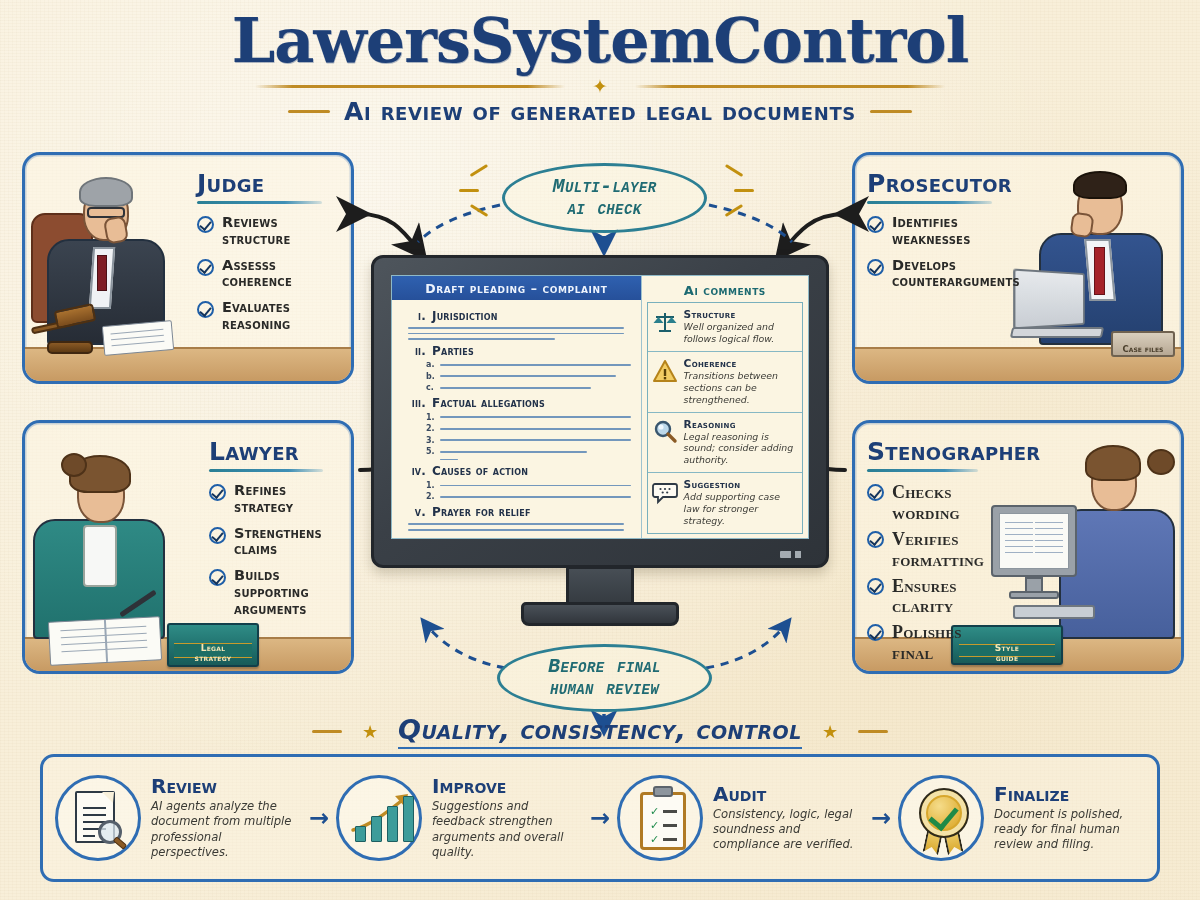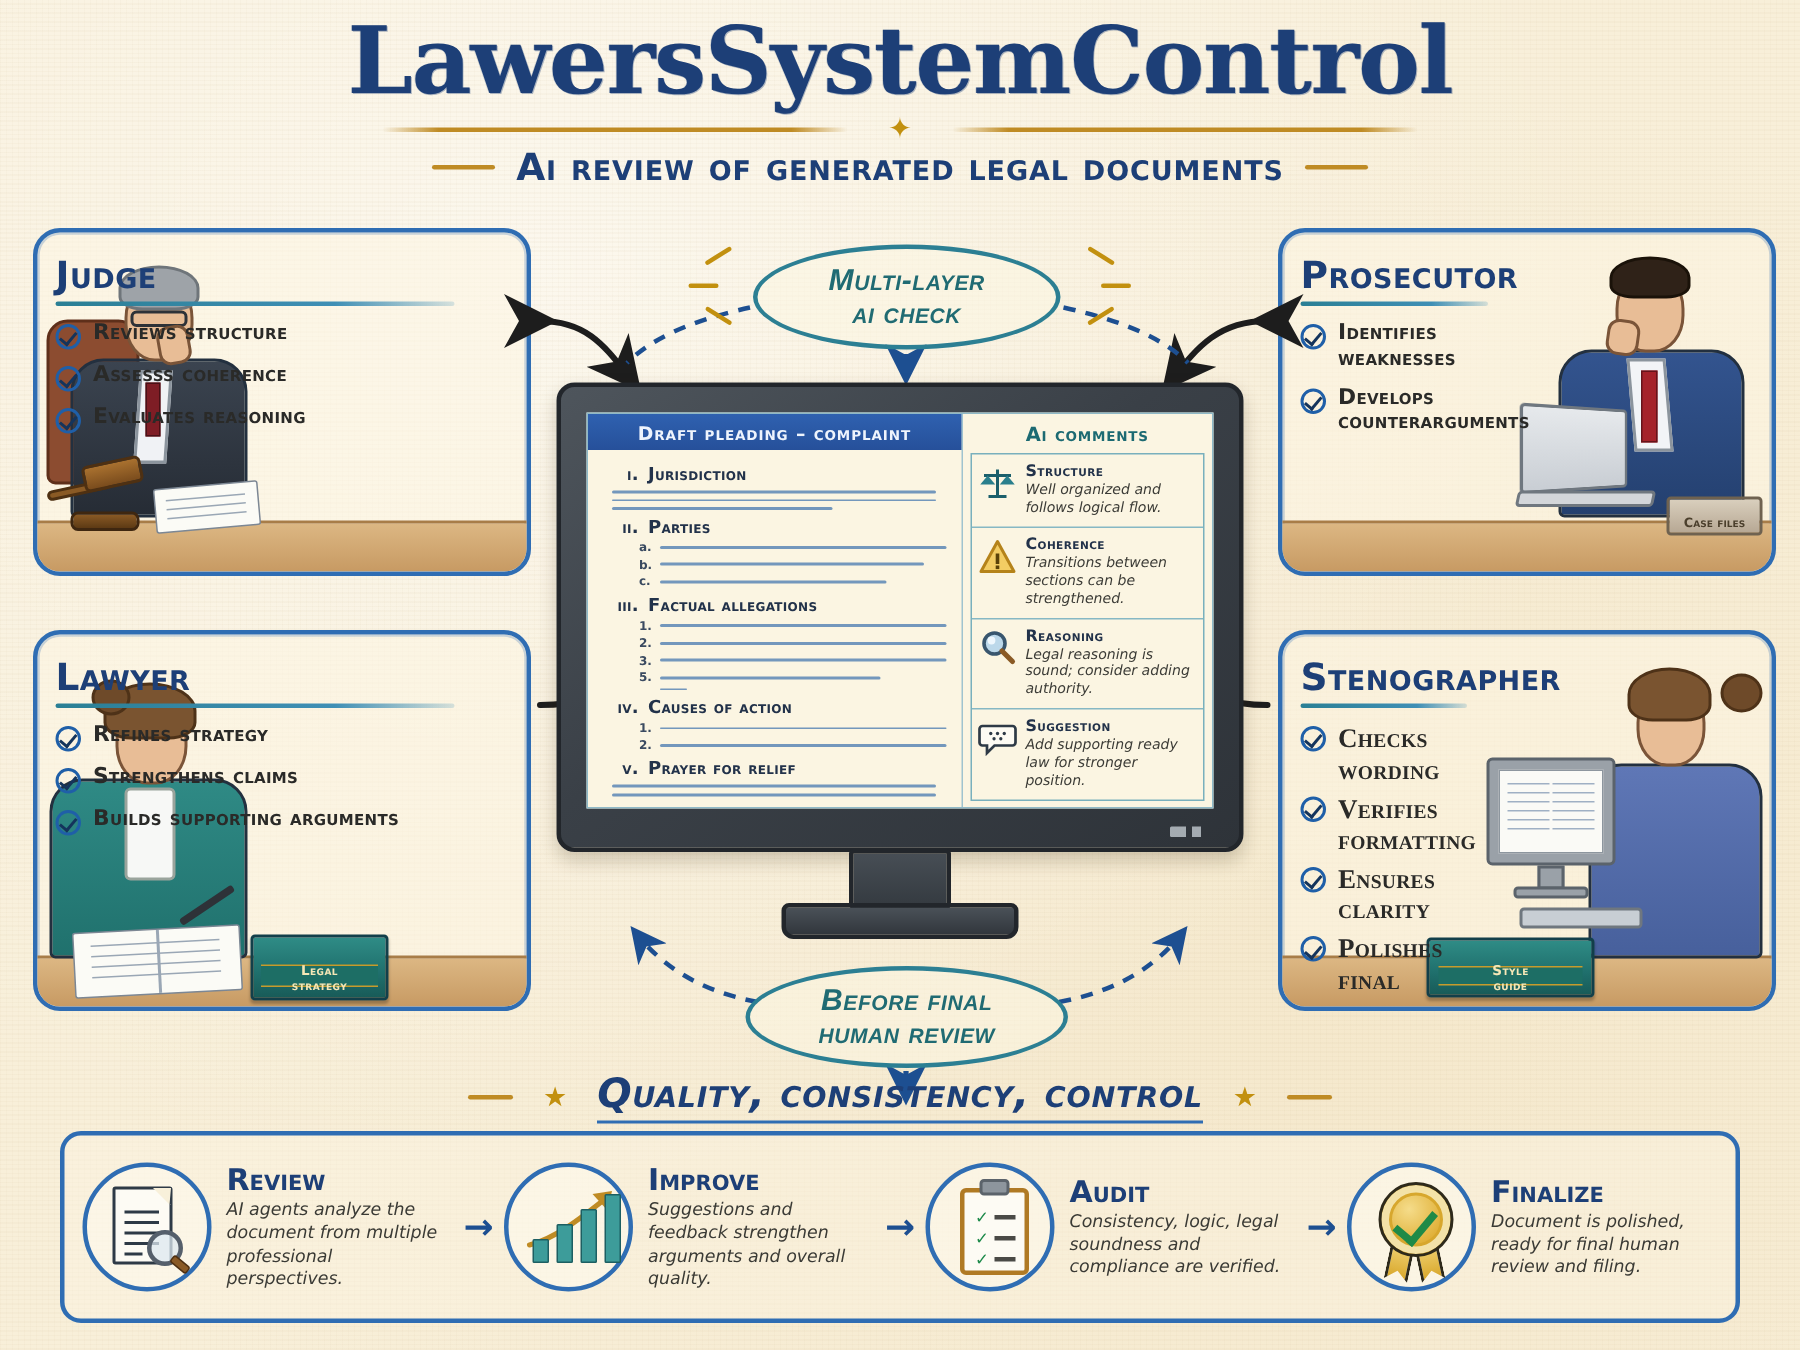--- a/index.html
+++ b/index.html
@@ -93,21 +93,21 @@
     border-radius: 18px;
     background: rgba(253,246,228,0.55);
     box-shadow: inset 0 0 0 1.5px rgba(47,109,179,0.25);
     overflow: hidden;
   }
   .role-panel .inner {
     position: absolute; inset: 0;
     display: flex;
     padding: 10px 12px;
   }
-  .role-panel.img-left .inner { flex-direction: column; }
+  .role-panel.img-left .inner { }
   .role-panel.img-right .inner { flex-direction: row-reverse; }
 
   .role-art {
     position: relative;
     flex: 0 0 auto;
     width: 160px;
   }
   .role-text {
     flex: 1 1 auto;
     padding-top: 6px;
@@ -458,21 +458,21 @@
   
   .callout {
     position: absolute;
     border: 3.5px solid #2c7f93;
     border-radius: 50%;
     background: rgba(251,245,226,0.55);
     display: flex; align-items: center; justify-content: center;
     text-align: center;
   }
   .callout span {
-    font-family: Liberation Sans, sans-serif;
+    font-family: Liberation Mono, monospace;
     font-weight: 700;
     font-size: 20px;
     line-height: 1.12;
     color: #206b73;
     font-style: italic;
     font-variant: small-caps;
     text-transform: lowercase;
     letter-spacing: 0.4px;
   }
   .callout span::first-letter { text-transform: uppercase; }
@@ -1029,21 +1029,21 @@
                 <path d="M3,5 h20 a2,2 0 0 1 2,2 v9 a2,2 0 0 1 -2,2 h-12 l-5,5 v-5 h-3 a2,2 0 0 1 -2,-2 v-9 a2,2 0 0 1 2,-2 z" fill="#fdfbf3" stroke="#2e3a46" stroke-width="1.8"></path>
                 <circle cx="8.5" cy="10" r="1.1" fill="#2e3a46"></circle>
                 <circle cx="13" cy="10" r="1.1" fill="#2e3a46"></circle>
                 <circle cx="17.5" cy="10" r="1.1" fill="#2e3a46"></circle>
                 <circle cx="10.7" cy="13.5" r="1.1" fill="#2e3a46"></circle>
                 <circle cx="15.2" cy="13.5" r="1.1" fill="#2e3a46"></circle>
               </svg>
             </div>
             <div class="ai-text">
               <div class="ai-label">Suggestion</div>
-              <div class="ai-body">Add supporting ready law for stronger position.</div>
+              <div class="ai-body">Add supporting case law for stronger strategy.</div>
             </div>
           </div>
 
         </div>
       </div>
 
     </div>
   </div>
   <div class="layer" id="monitor-neck"></div>
   <div class="layer" id="monitor-foot"></div>

